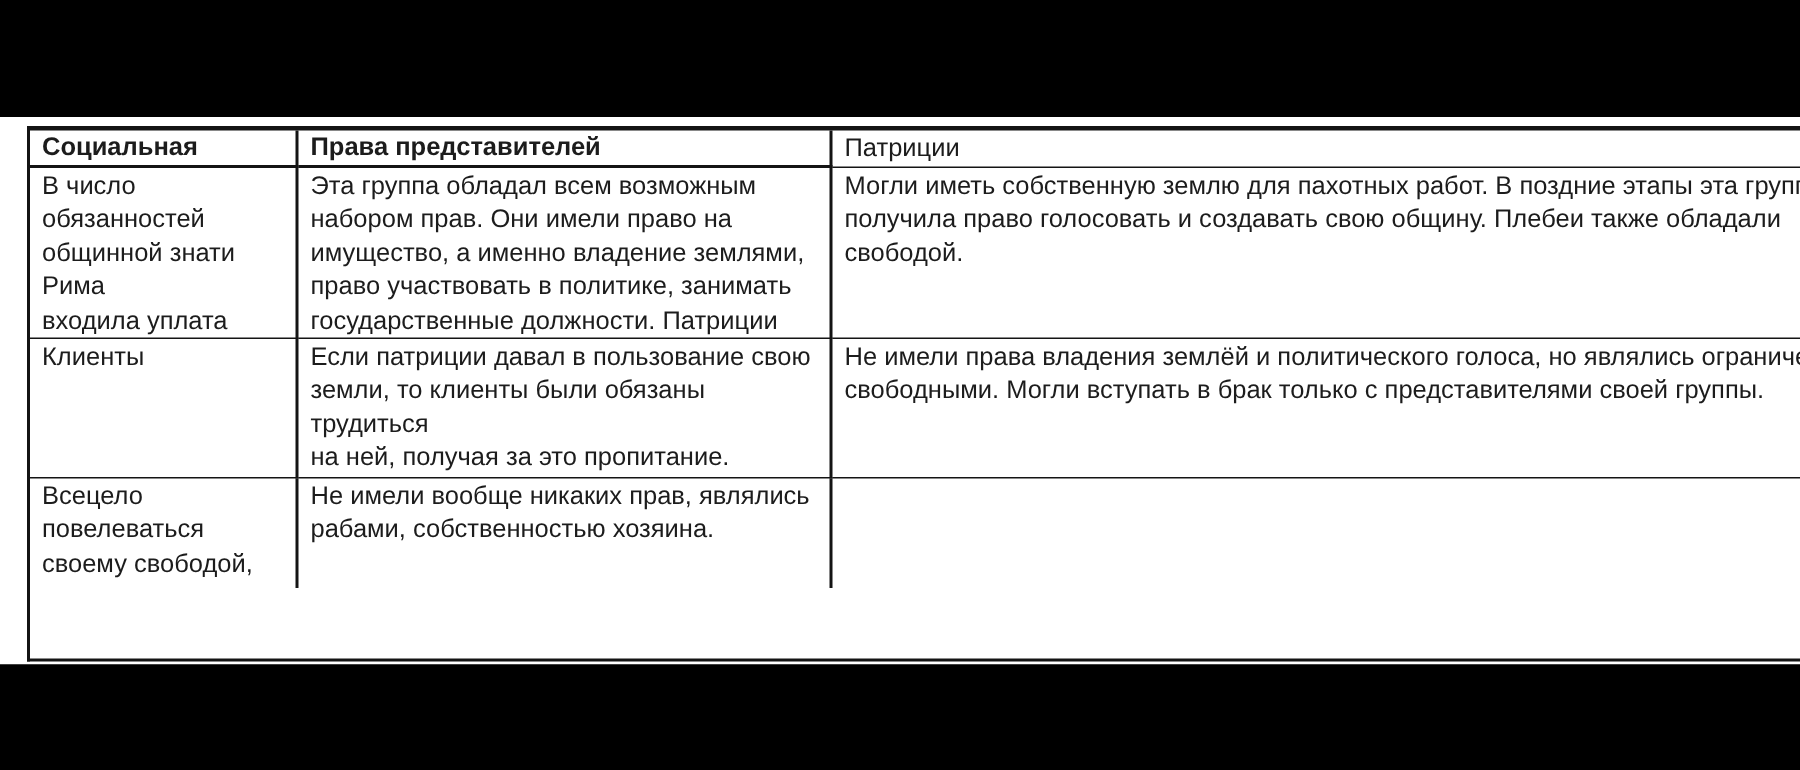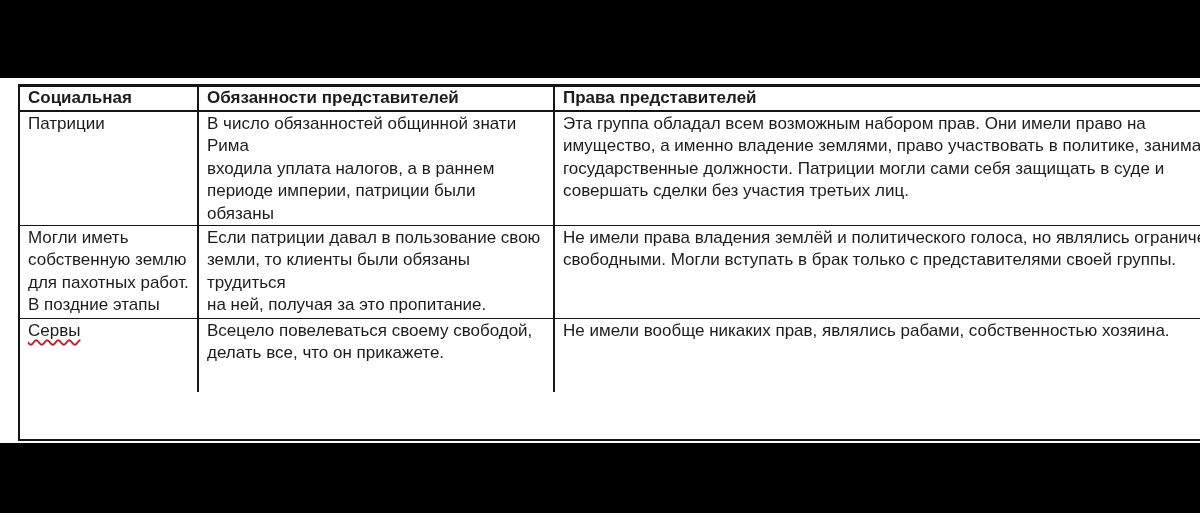--- a/index.html
+++ b/index.html
@@ -73,45 +73,44 @@
 </style>
 </head>
 <body>
 
 <div class="letterbox top"></div>
 
 <div class="paper">
   <div class="doc-table">
 
     <div class="cell header">Социальная группа</div>
-    <div class="cell header">Обязанности представителей</div>
     <div class="cell header">Права представителей</div>
 
     <div class="cell group">Патриции</div>
     <div class="cell">В число обязанностей общинной знати Рима
 входила уплата налогов, а в раннем
 периоде империи, патриции были обязаны
 заключать брак только с представителями
 своей группы.</div>
     <div class="cell">Эта группа обладал всем возможным набором прав. Они имели право на
 имущество, а именно владение землями, право участвовать в политике, занимать
 государственные должности. Патриции могли сами себя защищать в суде и
 совершать сделки без участия третьих лиц.</div>
 
     <div class="cell">Могли иметь собственную землю для пахотных работ. В поздние этапы эта группа
 получила право голосовать и создавать свою общину. Плебеи также обладали
 свободой.</div>
 
+    <div class="cell group">Клиенты</div>
     <div class="cell">Если патриции давал в пользование свою
 земли, то клиенты были обязаны трудиться
 на ней, получая за это пропитание.</div>
     <div class="cell">Не имели права владения землёй и политического голоса, но являлись ограничено
 свободными. Могли вступать в брак только с представителями своей группы.</div>
 
-    <div class="cell group last-row"><span class="misspelled">Сервы</span></div>
     <div class="cell last-row">Всецело повелеваться своему свободой,
 делать все, что он прикажете.</div>
     <div class="cell last-row">Не имели вообще никаких прав, являлись рабами, собственностью хозяина.</div>
 
   </div>
 </div>
 
 <div class="letterbox bottom"></div>
 
 </body></html>

